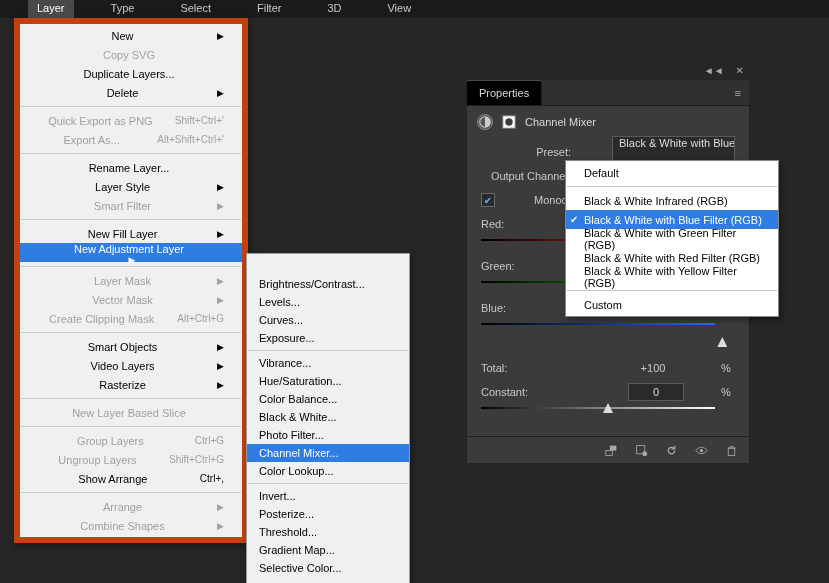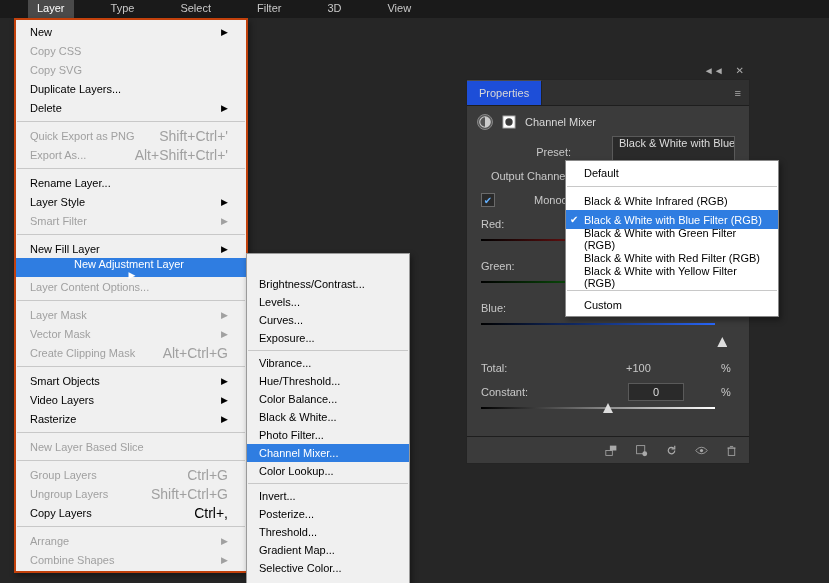--- a/index.html
+++ b/index.html
@@ -6,64 +6,64 @@
   body { background: #262626; width: 829px; height: 583px; overflow: hidden; position: relative; }
 
   
   .menubar { display: flex; background: #1a1a1a; height: 18px; }
   .menubar .mi { color: #c8c8c8; padding: 2px 9px; cursor: default; margin-left: 28px; }
   .menubar .mi.active { background: #4a4a4a; color: #fff; }
 
   
   .layer-menu {
     position: absolute; left: 14px; top: 18px;
-    width: 234px; background: #f0f0f0; border: 2px solid #c2410c;
-    padding: 2px 0; box-shadow: 2px 3px 6px rgba(0,0,0,.4);
+    width: 234px; background: #f0f0f0; border: 6px solid #c2410c;
+    padding: 2px 0; box-shadow: 2px 3px 6px rgba(0,0,0,.4); text-align: center;
   }
   .layer-menu .row {
     display: flex; align-items: center; height: 19px;
     padding: 0 18px 0 14px; color: #000; cursor: default;
   }
   .layer-menu .row.disabled { color: #a0a0a0; }
   .layer-menu .row.hl { background: #2f7de1; color: #fff; flex-direction: column; }
   .layer-menu .row .label { flex: 1; }
-  .layer-menu .row .accel { color: inherit; font-size: 14px; padding-left: 8px;}
+  .layer-menu .row .accel { color: inherit; font-size: 10px; padding-left: 8px;}
   .layer-menu .row .arrow { font-size: 9px; margin-left: 6px; }
   .layer-menu .sep { height: 1px; background: #c8c8c8; margin: 4px 1px; }
 
   
   .sub-menu {
     position: absolute; left: 246px; top: 253px;
     width: 164px; background: #f0f0f0; border: 1px solid #9a9a9a;
     padding: 21px 0; box-shadow: 2px 3px 6px rgba(0,0,0,.4);
   }
   .sub-menu .row { height: 18px; padding: 0 12px; display: flex; align-items: center; color: #000; cursor: default; }
   .sub-menu .row.hl { background: #2f7de1; color: #fff; }
   .sub-menu .sep { height: 1px; background: #c8c8c8; margin: 3px 1px; }
 
   
   .panel-wrap { position: absolute; left: 466px; top: 62px; width: 284px; }
   .panel-top { display: flex; justify-content: flex-end; gap: 12px; padding: 3px 6px; }
   .panel-top span { color: #aaa; font-size: 10px; }
 
   .panel { background: #3b3b3b; border: 1px solid #242424; }
   .panel-tabs { display: flex; align-items: center; background: #303030; height: 26px; border-bottom: 1px solid #1e1e1e; }
-  .panel-tabs .tab { padding: 0 12px; height:100%; display:flex; align-items:center; color:#d8d8d8; background:#1d4ed8; border-top:1px solid #4a4a4a; border-right:1px solid #222; font-weight: 500;}
+  .panel-tabs .tab { padding: 0 12px; height:100%; display:flex; align-items:center; color:#d8d8d8; background:#000000; border-top:1px solid #4a4a4a; border-right:1px solid #222; font-weight: 500;}
   .panel-tabs .spacer { flex:1; }
   .panel-tabs .opts { color:#aaa; padding: 0 8px; }
 
   .panel-head { display:flex; align-items:center; gap:8px; padding: 8px 10px 6px; color:#d8d8d8; font-weight: 500;}
   .panel-head .ic { width:16px; height:16px; display:inline-flex; align-items:center; justify-content:center; color:#ccc; }
   .panel-head .ic.circle { background:#555; border-radius:50%; border:1px solid #888; }
   .panel-head svg { width:14px; height:14px; }
 
   .panel-body { padding: 4px 14px 14px; color:#c8c8c8; position:relative; }
   .frow { display:flex; align-items:center; height:24px;gap:33px; }
   .frow .lbl { width: 98px; text-align: right; padding-right: 8px; }
-  .frow .val { width: 58px; text-align: left; padding-right: 4px;}
+  .frow .val { width: 58px; text-align: center; padding-right: 4px;}
   .frow .unit { width: 18px; padding-left: 4px;}
   .frow .chk { width:14px; height:14px; background:#2a2a2a; border:1px solid #6a6a6a; display:inline-flex; align-items:center; justify-content:center; margin-right:6px; color:#64b1ff; font-size:10px;}
   .frow input[type=text] {
     background:#2a2a2a; border:1px solid #5a5a5a; color:#ddd;
     width:56px; height:18px; text-align:center; font-size:11px;
   }
   .preset-select {
     background:#2a2a2a; border:1px solid #5a5a5a; color:#ddd;
     height: 32px; flex:1; padding: 0 18px 0 6px; position: relative; overflow:hidden; white-space:nowrap;
   }
@@ -108,23 +108,20 @@
     <div class="mi">3D</div>
     <div class="mi">View</div>
   </div>
 
 <div class="layer-menu" id="layerMenu">
     <div class="row">
       <span class="label">New</span>
       <span class="arrow">▶</span>
     </div>
     <div class="row disabled">
-      <span class="label">Copy CSS</span>
-    </div>
-    <div class="row disabled">
       <span class="label">Copy SVG</span>
     </div>
     <div class="row">
       <span class="label">Duplicate Layers...</span>
     </div>
     <div class="row">
       <span class="label">Delete</span>
       <span class="arrow">▶</span>
     </div>
     <div class="sep"></div>
@@ -150,23 +147,20 @@
     </div>
     <div class="sep"></div>
     <div class="row">
       <span class="label">New Fill Layer</span>
       <span class="arrow">▶</span>
     </div>
     <div class="row hl">
       <span class="label">New Adjustment Layer</span>
       <span class="arrow">▶</span>
     </div>
-    <div class="row disabled">
-      <span class="label">Layer Content Options...</span>
-    </div>
     <div class="sep"></div>
     <div class="row disabled">
       <span class="label">Layer Mask</span>
       <span class="arrow">▶</span>
     </div>
     <div class="row disabled">
       <span class="label">Vector Mask</span>
       <span class="arrow">▶</span>
     </div>
     <div class="row disabled">
@@ -193,42 +187,42 @@
     <div class="sep"></div>
     <div class="row disabled">
       <span class="label">Group Layers</span>
       <span class="accel">Ctrl+G</span>
     </div>
     <div class="row disabled">
       <span class="label">Ungroup Layers</span>
       <span class="accel">Shift+Ctrl+G</span>
     </div>
     <div class="row">
-      <span class="label">Copy Layers</span>
+      <span class="label">Show Arrange</span>
       <span class="accel">Ctrl+,</span>
     </div>
     <div class="sep"></div>
     <div class="row disabled">
       <span class="label">Arrange</span>
       <span class="arrow">▶</span>
     </div>
     <div class="row disabled">
       <span class="label">Combine Shapes</span>
       <span class="arrow">▶</span>
     </div>
   </div>
 
 <div class="sub-menu" id="subMenu">
     <div class="row">Brightness/Contrast...</div>
     <div class="row">Levels...</div>
     <div class="row">Curves...</div>
     <div class="row">Exposure...</div>
     <div class="sep"></div>
     <div class="row">Vibrance...</div>
-    <div class="row">Hue/Threshold...</div>
+    <div class="row">Hue/Saturation...</div>
     <div class="row">Color Balance...</div>
     <div class="row">Black &amp; White...</div>
     <div class="row">Photo Filter...</div>
     <div class="row hl">Channel Mixer...</div>
     <div class="row">Color Lookup...</div>
     <div class="sep"></div>
     <div class="row">Invert...</div>
     <div class="row">Posterize...</div>
     <div class="row">Threshold...</div>
     <div class="row">Gradient Map...</div>

